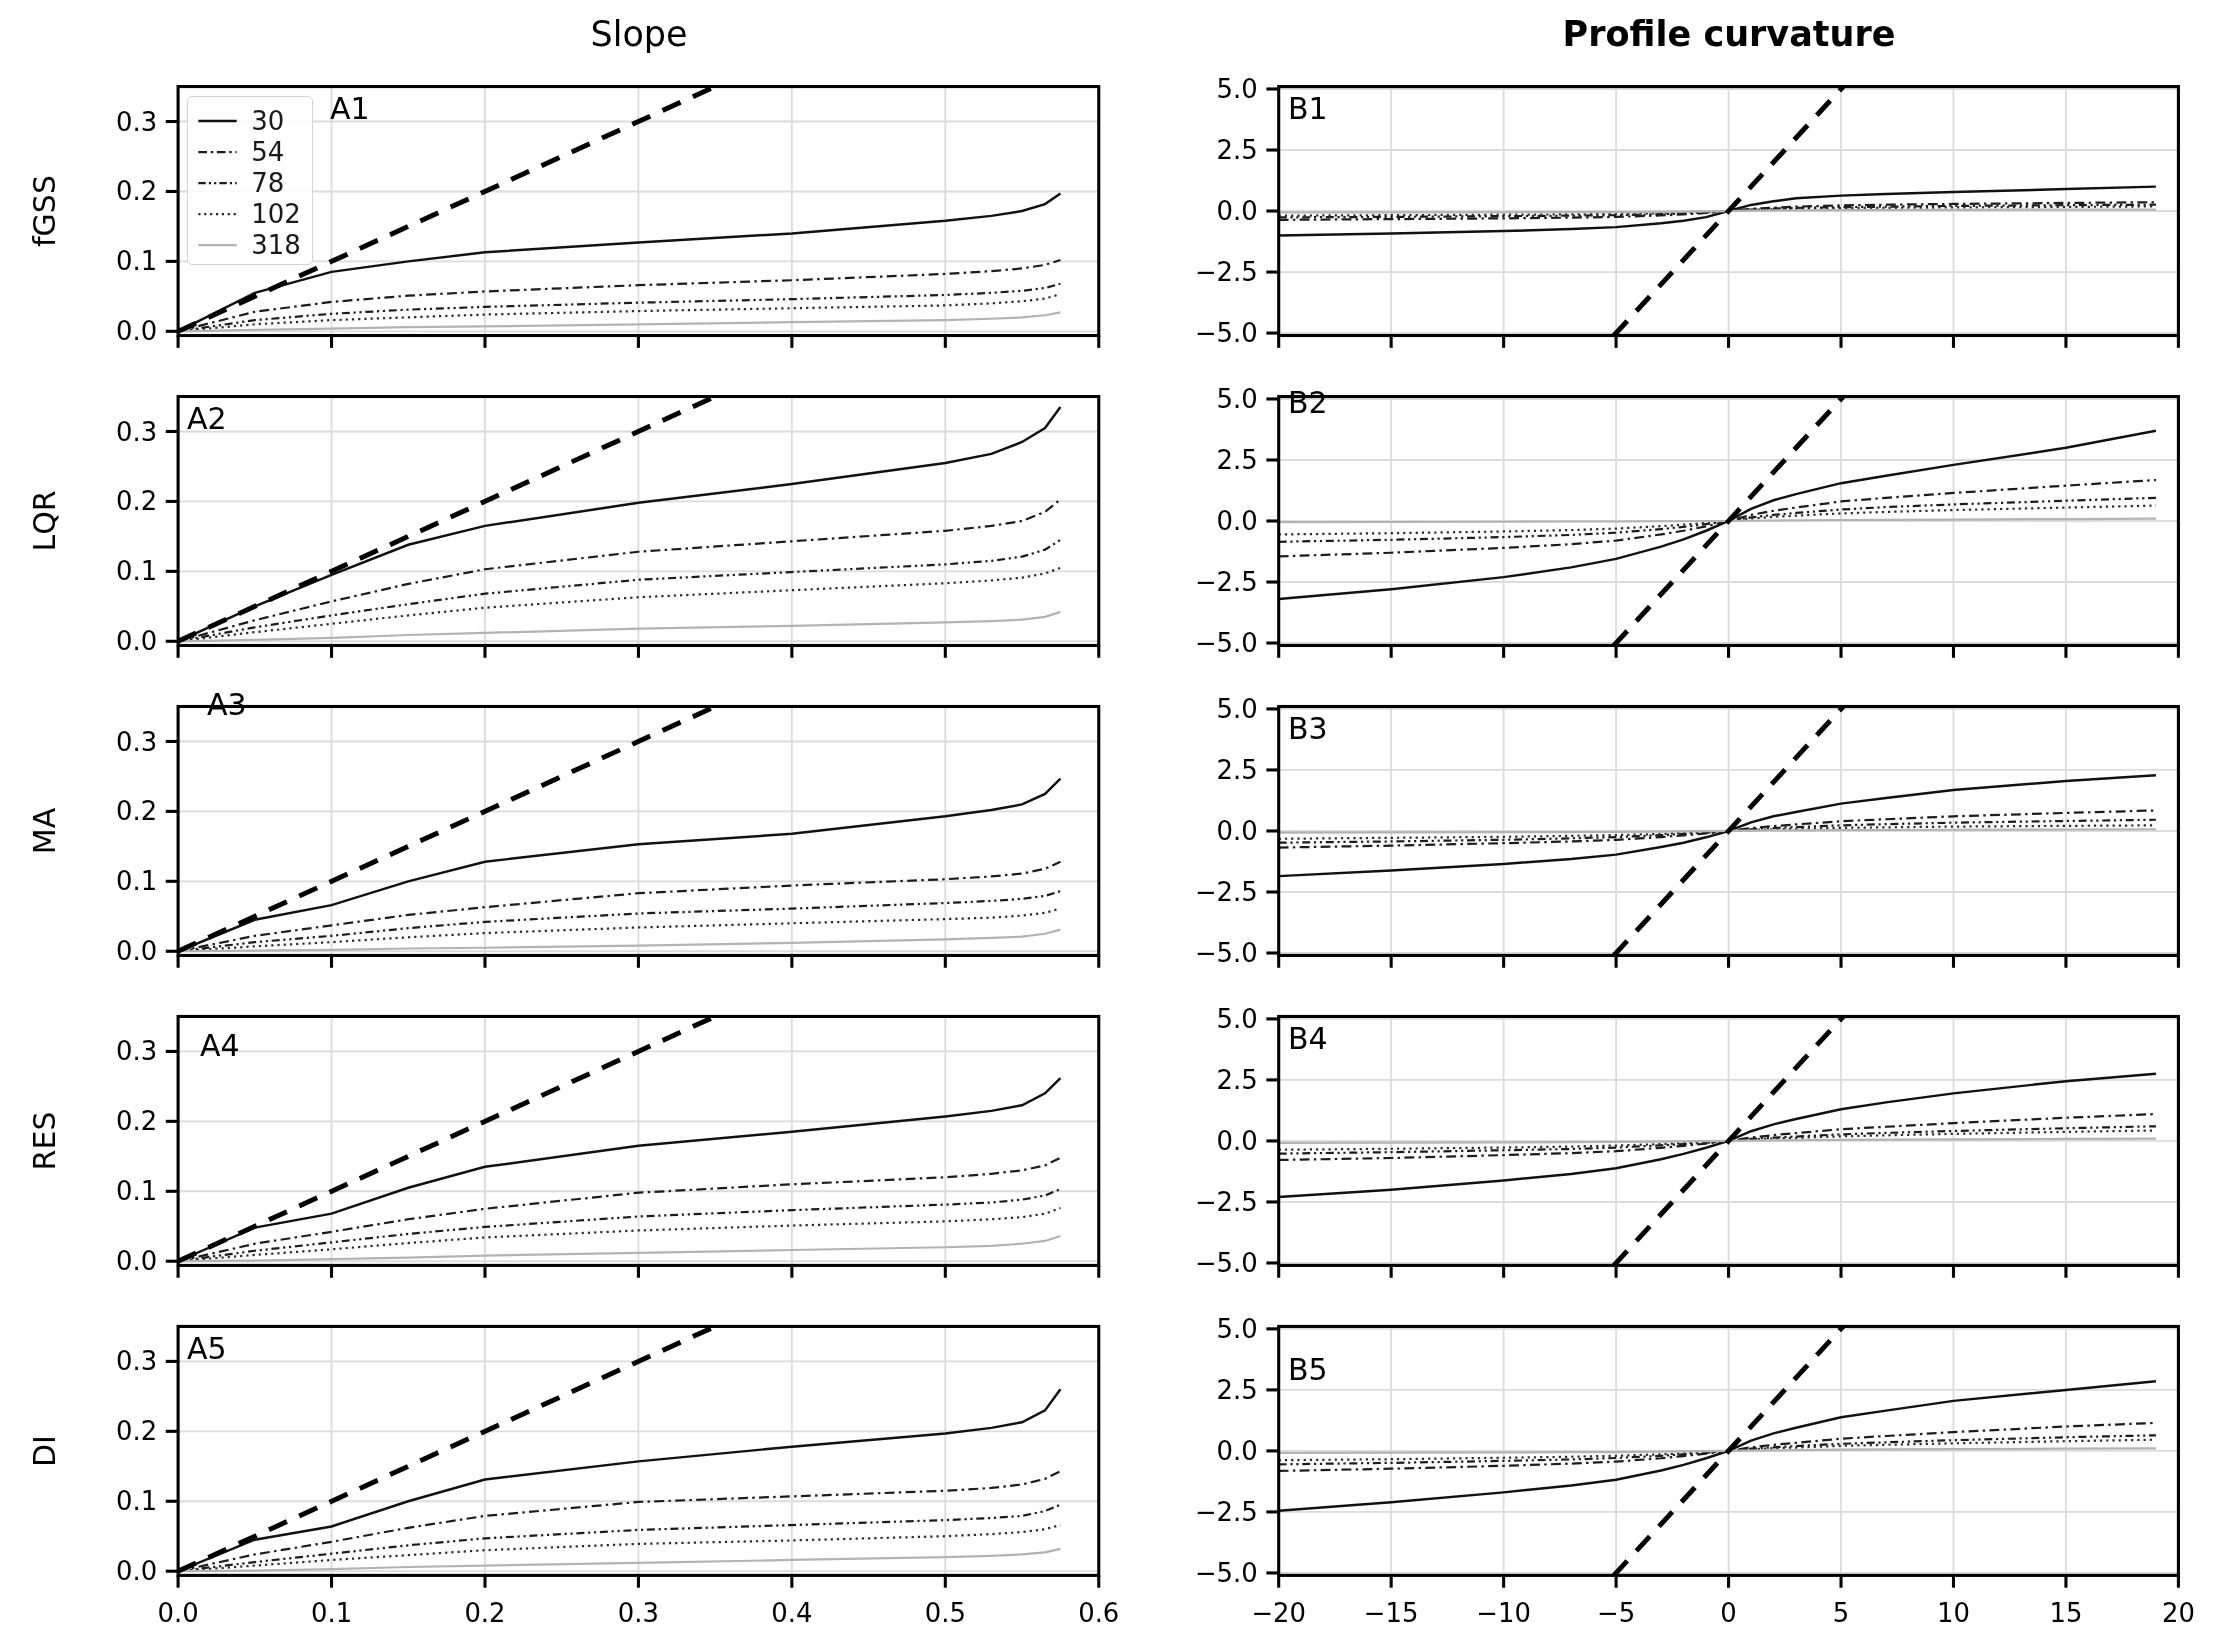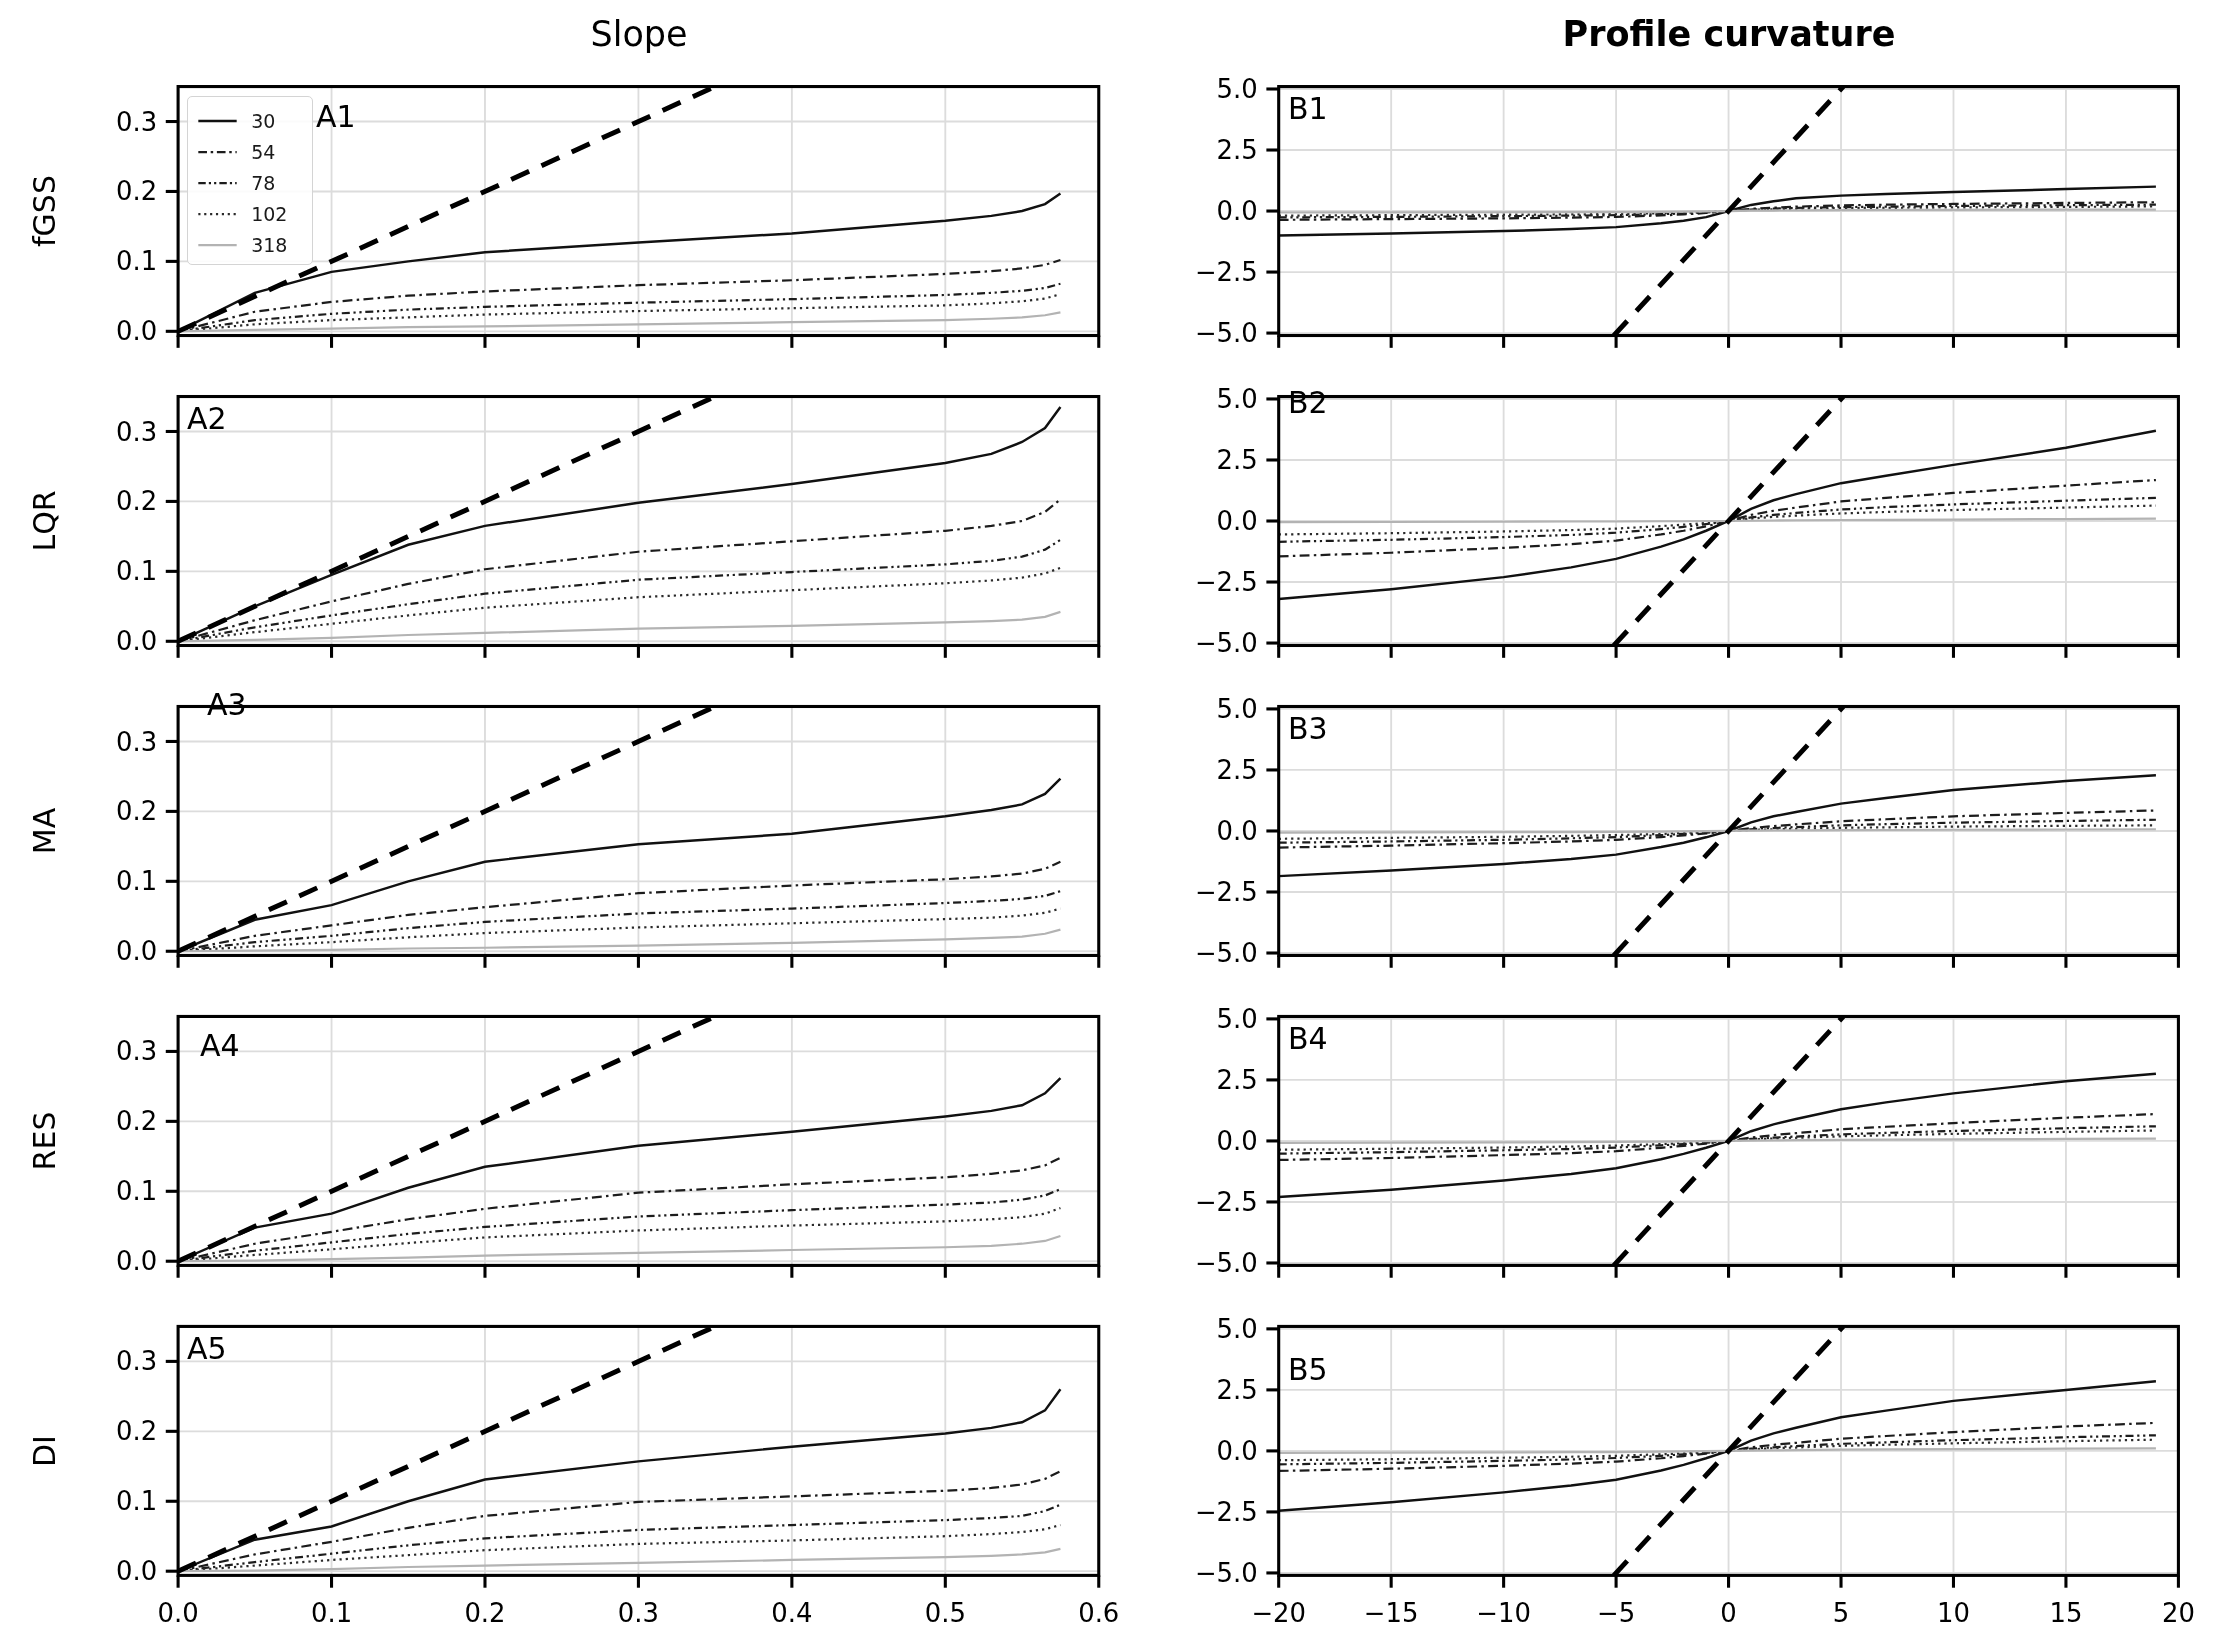--- a/index.html
+++ b/index.html
@@ -31,21 +31,21 @@
     width:126px;height:169px;
     background:rgba(255,255,255,0.88);
     border:1.8px solid #d4d4d4;
     border-radius:5px;
     box-sizing:border-box;
     padding:8.6px 0 0 8.6px;
   }
   .legend-entry{display:flex;align-items:center;height:31px;}
   .legend-entry svg{flex:0 0 auto;}
   .legend-entry .legend-label{
-    margin-left:13.6px;font-size:19px;color:#1a1a1a;line-height:1;
+    margin-left:13.6px;font-size:26px;color:#1a1a1a;line-height:1;
   }
 </style>
 </head>
 <body>
 
 <div class="figure">
 
   <svg id="plot-svg" width="2216" height="1649" viewBox="0 0 3596 2675">
       <g>
         <clipPath id="clip0">
@@ -482,21 +482,21 @@
 
   <div class="col-title" id="title-left" style="left: 639px; top: 13.6px;">Slope</div>
   <div class="col-title" id="title-right" style="left: 1729px; top: 13.6px; font-weight: bold;">Profile curvature</div>
 
   <div class="row-label" id="rowlabel-0" style="left: 44px; top: 211px;">fGSS</div>
   <div class="row-label" id="rowlabel-1" style="left: 44px; top: 521px;">LQR</div>
   <div class="row-label" id="rowlabel-2" style="left: 44px; top: 831px;">MA</div>
   <div class="row-label" id="rowlabel-3" style="left: 44px; top: 1141px;">RES</div>
   <div class="row-label" id="rowlabel-4" style="left: 44px; top: 1451px;">DI</div>
 
-  <span class="panel-label" style="left: 316px; top: 91px; margin-top: 8px;">A1</span>
+  <span class="panel-label" style="left: 330px; top: 91px;">A1</span>
   <span class="panel-label" style="left: 187px; top: 401px;">A2</span>
   <span class="panel-label" style="left: 187px; top: 687px; margin-left: 20px;">A3</span>
   <span class="panel-label" style="left: 200px; top: 1021px; margin-top: 7px;">A4</span>
   <span class="panel-label" style="left: 187px; top: 1331px;">A5</span>
   <span class="panel-label" style="left: 1288px; top: 91px;">B1</span>
   <span class="panel-label" style="left: 1288px; top: 385px;">B2</span>
   <span class="panel-label" style="left: 1288px; top: 711px;">B3</span>
   <span class="panel-label" style="left: 1288px; top: 1021px;">B4</span>
   <span class="panel-label" style="left: 1288px; top: 1331px; margin-top: 21px;">B5</span>
 

